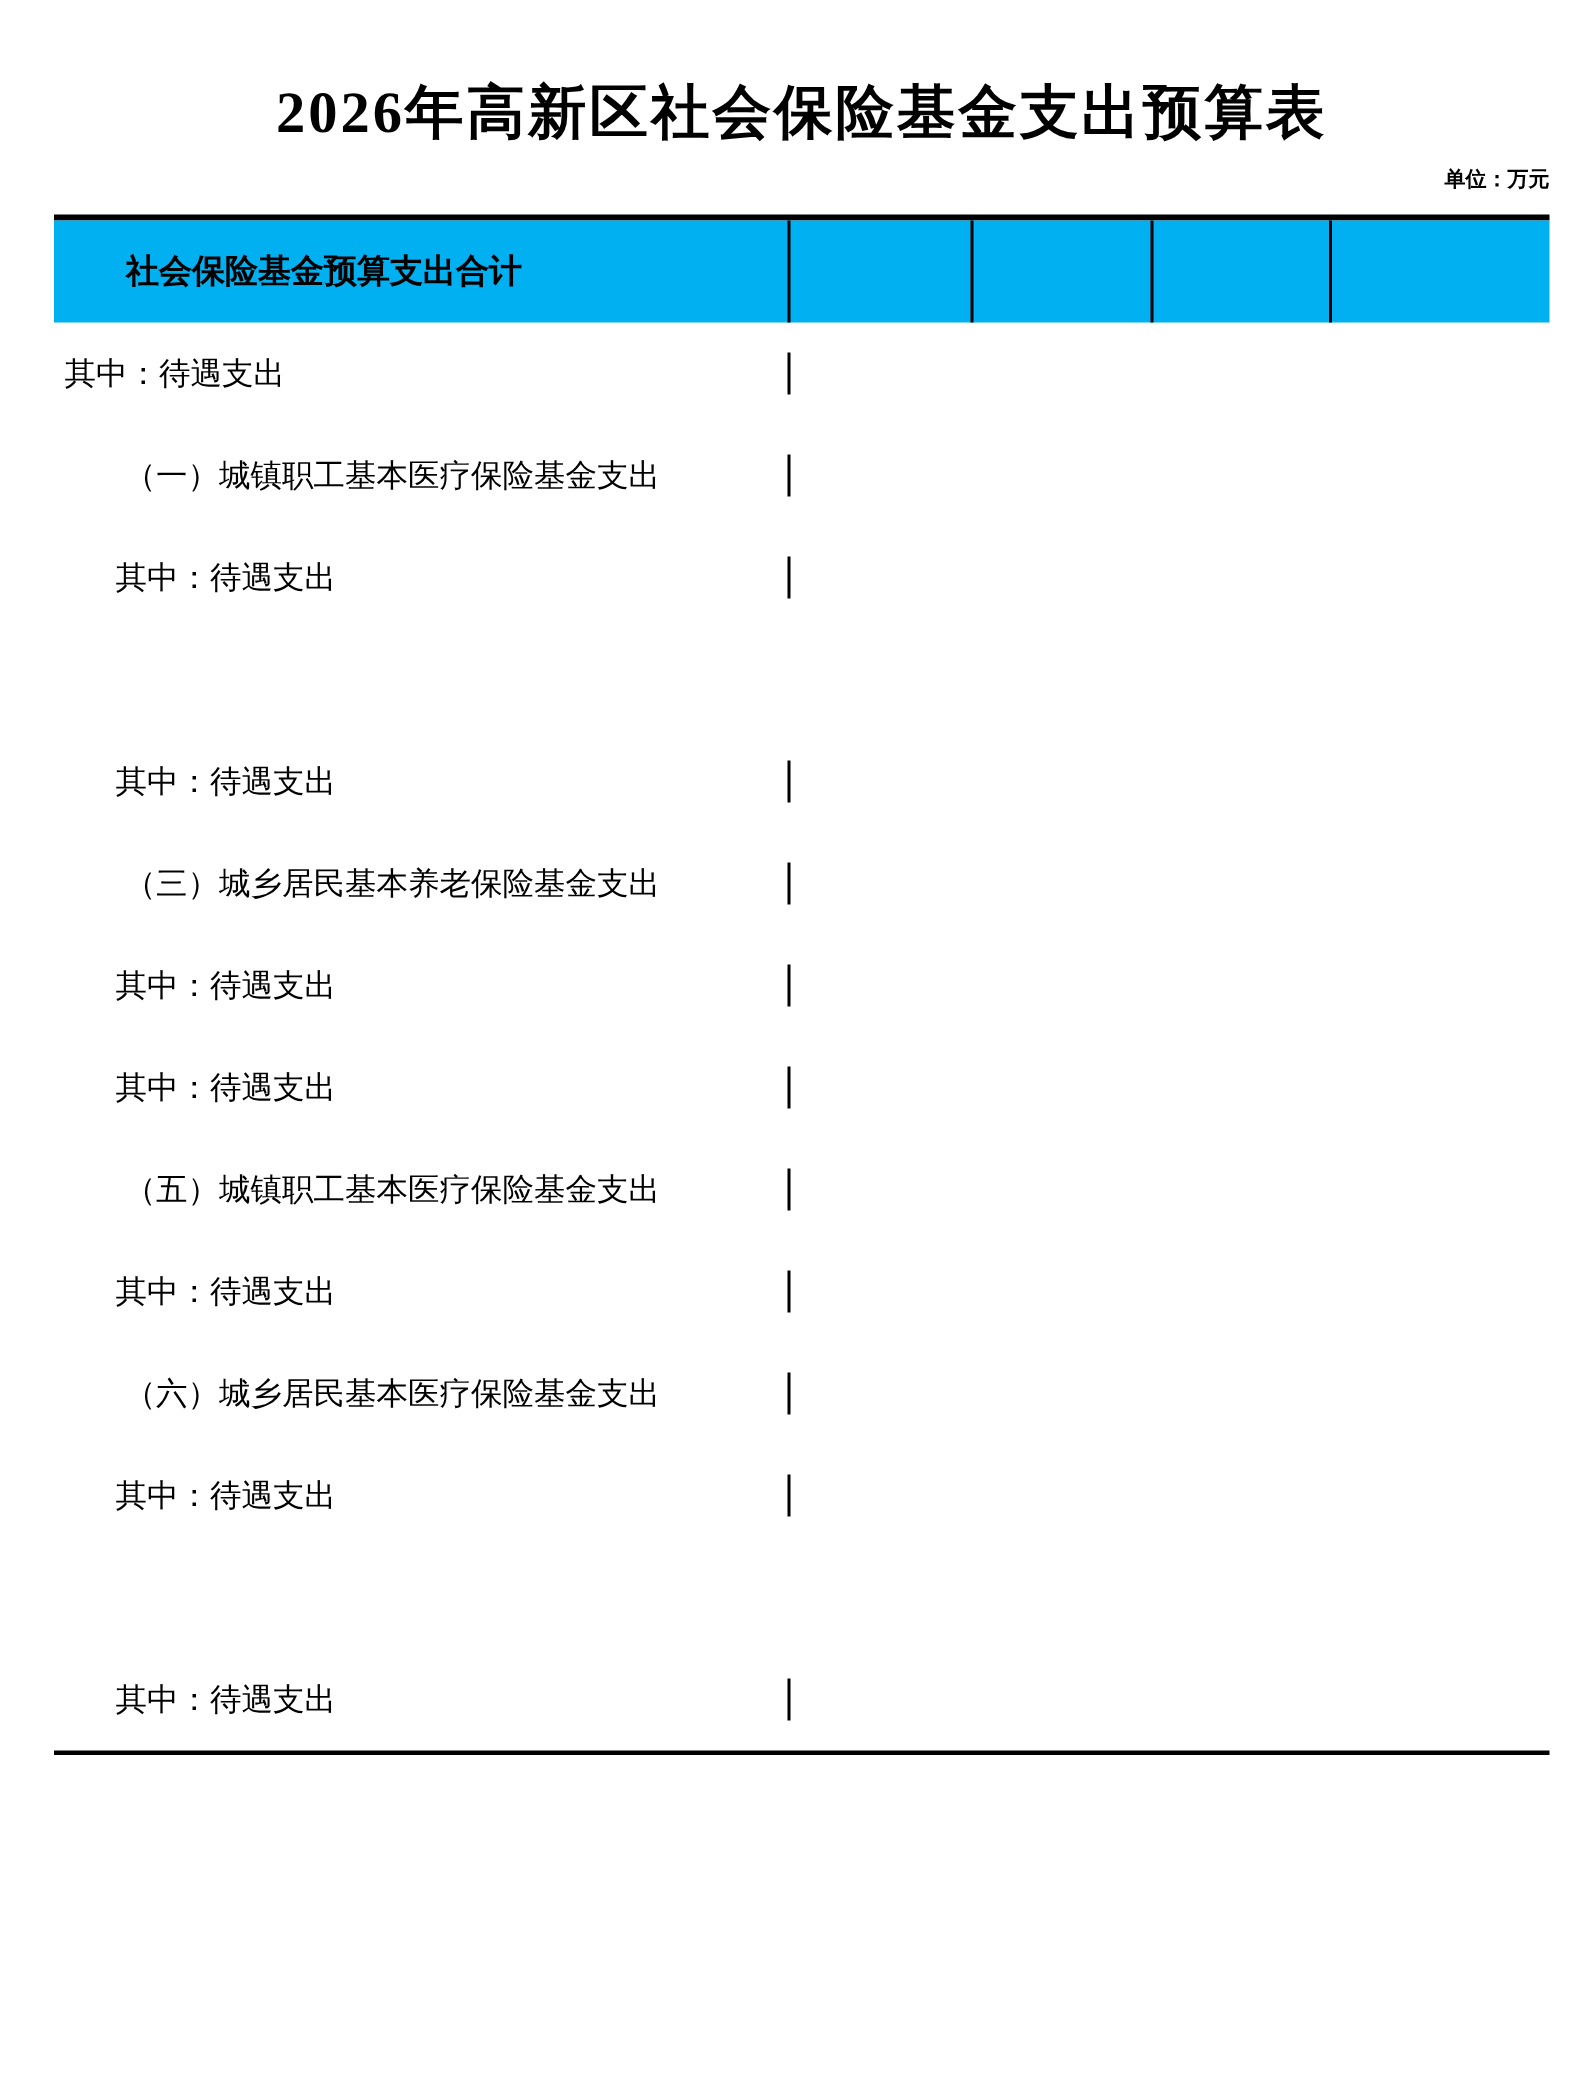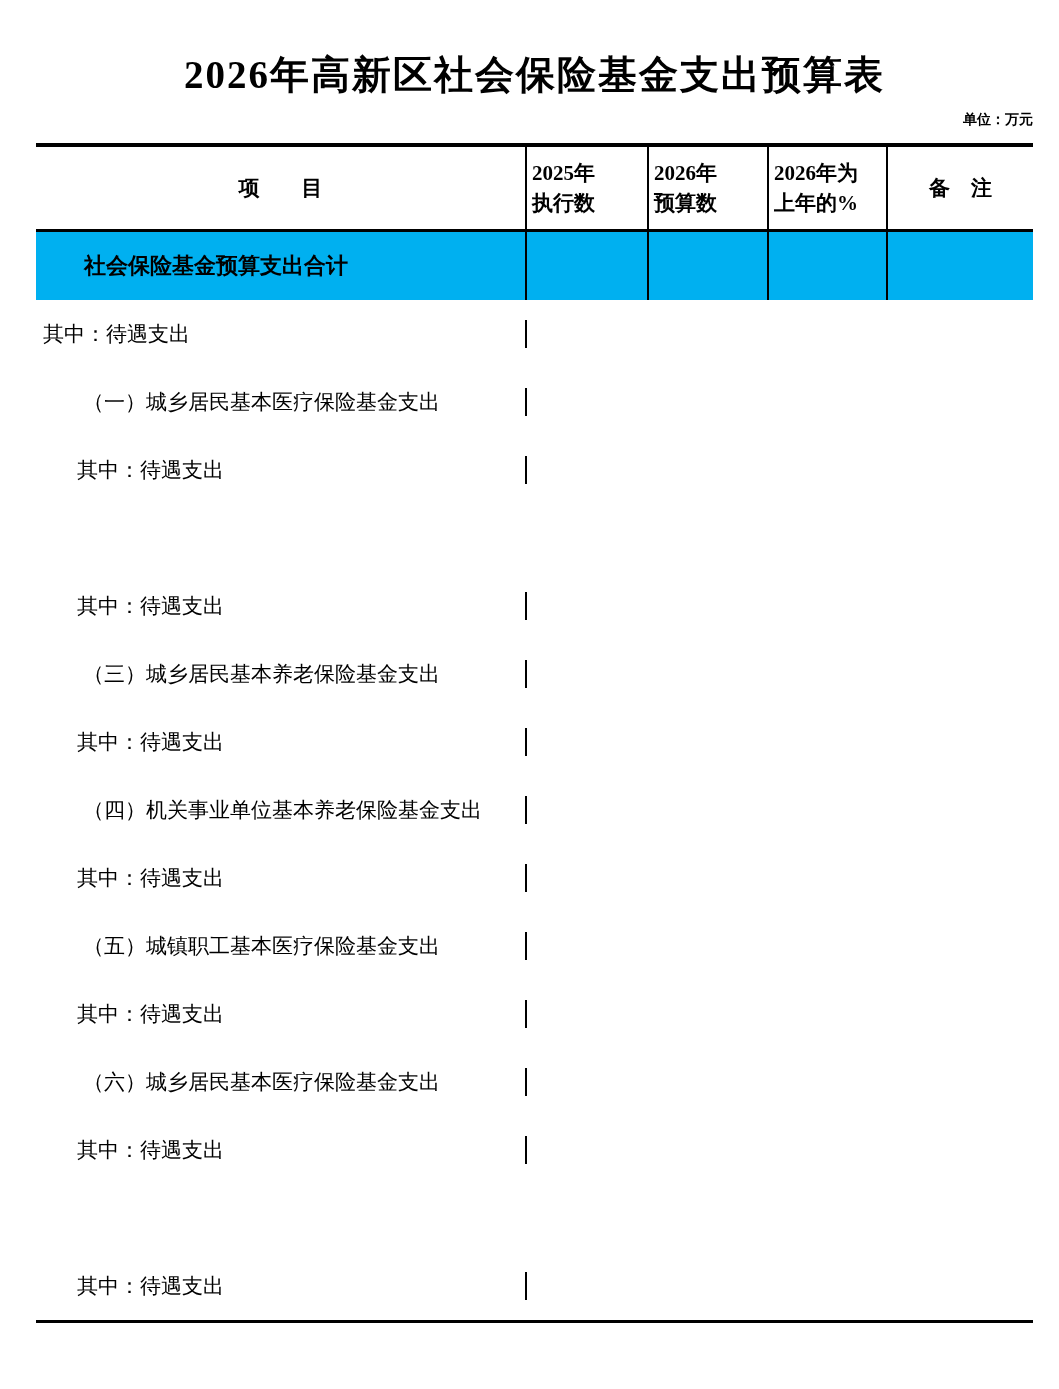--- a/index.html
+++ b/index.html
@@ -44,46 +44,20 @@
 </head>
 <body>
 
 <div class="page">
 
   <div class="page-title">2026年高新区社会保险基金支出预算表</div>
   <div class="unit-note">单位：万元</div>
 
   <div class="budget-table">
 
-    <div class="row header-row">
-      <div class="c c1">
-        <span class="label-text">项　　目</span>
-      </div>
-      <div class="c c2">
-        <div class="hlines">
-          <span class="hl">2025年</span>
-          <span class="hl">执行数</span>
-        </div>
-      </div>
-      <div class="c c3">
-        <div class="hlines">
-          <span class="hl">2026年</span>
-          <span class="hl">预算数</span>
-        </div>
-      </div>
-      <div class="c c4">
-        <div class="hlines">
-          <span class="hl">2026年为</span>
-          <span class="hl">上年的%</span>
-        </div>
-      </div>
-      <div class="c c5">
-        <span class="label-text">备　注</span>
-      </div>
-    </div>
 
     <div class="row total-row" style="background: rgb(0, 176, 240);">
       <div class="c c1">
         <span class="label-text">社会保险基金预算支出合计</span>
       </div>
       <div class="c c2"></div>
       <div class="c c3"></div>
       <div class="c c4"></div>
       <div class="c c5"></div>
     </div>
@@ -95,21 +69,21 @@
             <span class="label-text">其中：待遇支出</span>
           </div>
         <div class="c c2"></div>
         <div class="c c3"></div>
         <div class="c c4"></div>
         <div class="c c5"></div>
       </div>
 
       <div class="row trow">
         <div class="c c1 ind1">
-            <span class="label-text">（一）城乡居民基本医疗保险基金支出</span>
+            <span class="label-text">（一）城镇职工基本医疗保险基金支出</span>
           </div>
         <div class="c c2"></div>
         <div class="c c3"></div>
         <div class="c c4"></div>
         <div class="c c5"></div>
       </div>
 
       <div class="row trow">
         <div class="c c1 ind2">
             <span class="label-text">其中：待遇支出</span>
@@ -150,29 +124,20 @@
       <div class="row trow">
         <div class="c c1 ind2">
             <span class="label-text">其中：待遇支出</span>
           </div>
         <div class="c c2"></div>
         <div class="c c3"></div>
         <div class="c c4"></div>
         <div class="c c5"></div>
       </div>
 
-      <div class="row trow">
-        <div class="c c1 ind1">
-            <span class="label-text">（四）机关事业单位基本养老保险基金支出</span>
-          </div>
-        <div class="c c2"></div>
-        <div class="c c3"></div>
-        <div class="c c4"></div>
-        <div class="c c5"></div>
-      </div>
 
       <div class="row trow">
         <div class="c c1 ind2">
             <span class="label-text">其中：待遇支出</span>
           </div>
         <div class="c c2"></div>
         <div class="c c3"></div>
         <div class="c c4"></div>
         <div class="c c5"></div>
       </div>

